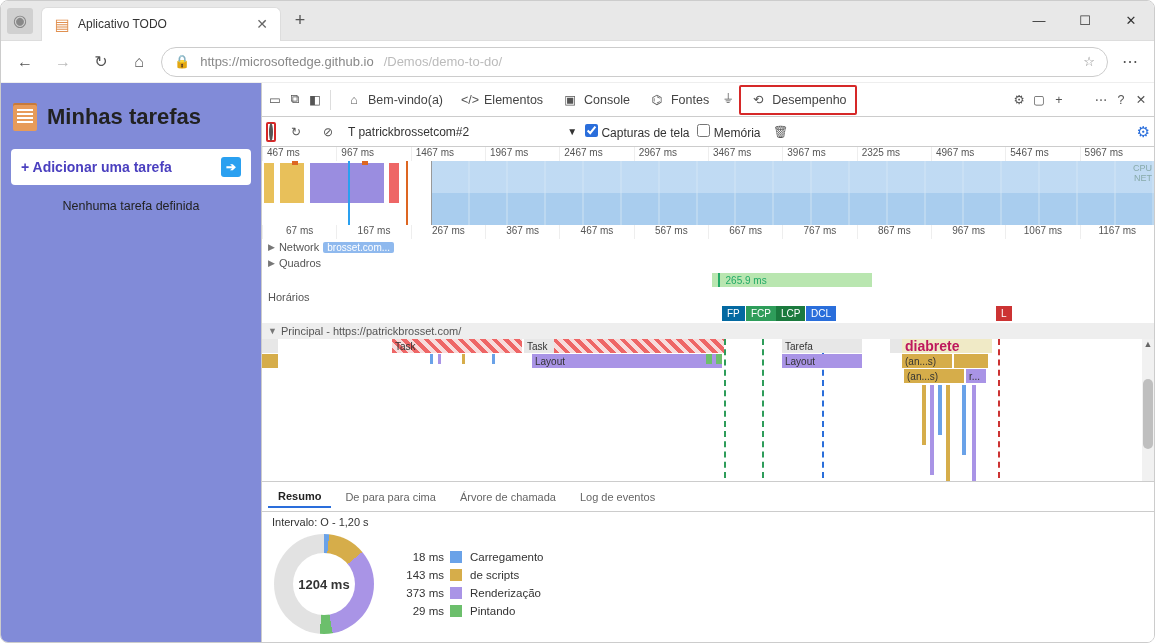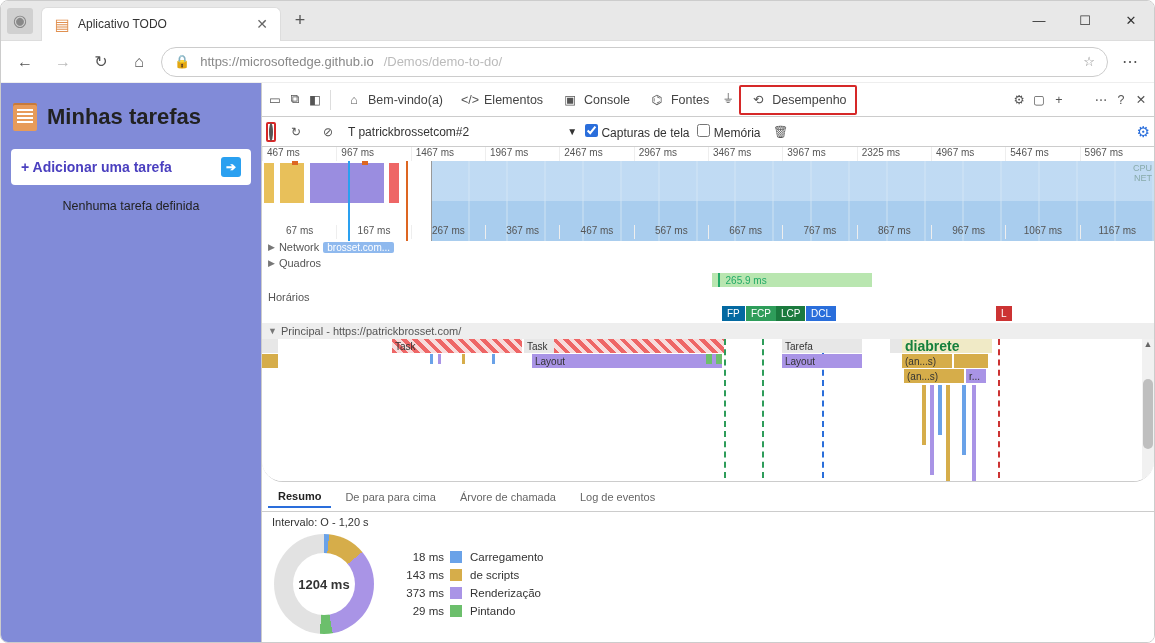--- a/index.html
+++ b/index.html
@@ -51,35 +51,35 @@
   .rec-highlight { border:2px solid #d62828; padding:1px; border-radius:2px; }
   .rec-dot { width:12px; height:12px; border:2px solid #555; border-radius:50%; }
   .dt-toolbar input[type=checkbox] { accent-color:#2a6edb; }
   .dt-toolbar .gear { margin-left:auto; color:#2a6edb; font-size:15px; }
   .chevd { font-size:10px; color:#333; }
 
   
   .overview { position:relative; height:78px; border-bottom:1px solid #ccc; background:#fff; }
   .overview .ruler { height:14px; display:flex; font-size:10px; color:#555; }
   .overview .ruler span { width:76px; padding-left:4px; border-left:1px solid #eee; }
-  .ov-body { position:relative; height:80px;text-decoration:underline; }
+  .ov-body { position:relative; height:64px;text-decoration:underline; }
   .ov-sel { position:absolute; left:0; width:170px; top:0; bottom:0; background:#fff; border-right:1px solid #999; }
   .ov-rest { position:absolute; left:170px; right:0; top:0; bottom:0; background:repeating-linear-gradient(90deg,#a9cdee 0 36px,#bcd8f0 36px 38px); }
   .ov-rest::before { content:""; position:absolute; inset:0; background:linear-gradient(#d7e8f8 0 50%, transparent 50%); opacity:.5; }
   .ov-cpu { position:absolute; left:2px; top:2px; width:160px; height:40px; background:
      linear-gradient(90deg,#e8c05a 0 10px, transparent 10px 16px, #e8c05a 16px 40px, transparent 40px 46px, #9a8de0 46px 120px, transparent 120px 125px, #e66 125px 135px, transparent 135px);
   }
   .ov-side { position:absolute; right:2px; top:2px; font-size:9px; color:#8aa; text-align:right; }
   .ov-blue-line { position:absolute; left:86px; top:0; bottom:0; width:2px; background:#2aa0f0; }
   .ov-red-line { position:absolute; left:144px; top:0; bottom:0; width:2px; background:#d62; }
   .ov-vbar1 { position:absolute; left:30px; width:6px; top:0; height:4px; background:#d62; }
   .ov-vbar2 { position:absolute; left:100px; width:6px; top:0; height:4px; background:#d62; }
 
   
-  .flame { position:relative; flex:1; overflow:hidden; border-bottom:1px solid #ccc;border-radius:21px; }
+  .flame { position:relative; flex:1; overflow:hidden; border-bottom:1px solid #ccc; }
   .flame .ruler { height:14px; display:flex; font-size:10px; color:#555; }
   .flame .ruler span { flex:1; text-align:center; border-left:1px solid #eee; }
   .track-label { font-size:11px; color:#555; padding:2px 6px; display:flex; align-items:center; gap:4px; }
   .track-label .tri { font-size:9px; color:#777; }
   .network-chip { background:#8fb9ee; color:#fff; font-size:10px; padding:0 4px; border-radius:2px; }
   .quadros { height:18px; position:relative; }
   .quadros .bar { position:absolute; top:2px; height:14px; background:#b9e6b0; font-size:10px; color:#2a6; padding:0 6px; display:flex; align-items:center; }
   .horarios { height:18px; position:relative; font-size:10px; color:#fff; }
   .horarios .pill { position:absolute; top:1px; height:15px; padding:0 5px; display:flex; align-items:center; }
   .flame-main { position:relative; height:180px; background:#fff; }
@@ -292,21 +292,21 @@
 
         <div class="row" style="top:0">
           <div class="seg gray" style="left:0;width:16px"></div>
           <div class="seg hatched" style="left:130px;width:130px">Task</div>
           <div class="seg gray" style="left:262px;width:30px">Task</div>
           <div class="seg hatched" style="left:292px;width:170px"></div>
           <div class="seg gray" style="left:520px;width:80px">Tarefa</div>
           <div class="seg gray" style="left:628px;width:100px"></div>
           <div class="seg hatched" style="left:640px;width:80px"></div>
           <div class="seg gray" style="left:630px;width:12px"></div>
-          <div class="seg" style="left:640px;width:90px;background:#f0eac6;font-size:14px;color:#15803d;font-weight:600">diabrete</div>
+          <div class="seg" style="left:640px;width:90px;background:#f0eac6;font-size:14px;color:#be185d;font-weight:600">diabrete</div>
         </div>
 
         <div class="row" style="top:15px">
           <div class="seg gold" style="left:0;width:16px"></div>
           <div class="seg purple" style="left:270px;width:190px">Layout</div>
           <div class="seg purple" style="left:520px;width:80px">Layout</div>
           <div class="seg gold" style="left:640px;width:50px">(an...s)</div>
           <div class="seg gold" style="left:692px;width:34px"></div>
         </div>
 

